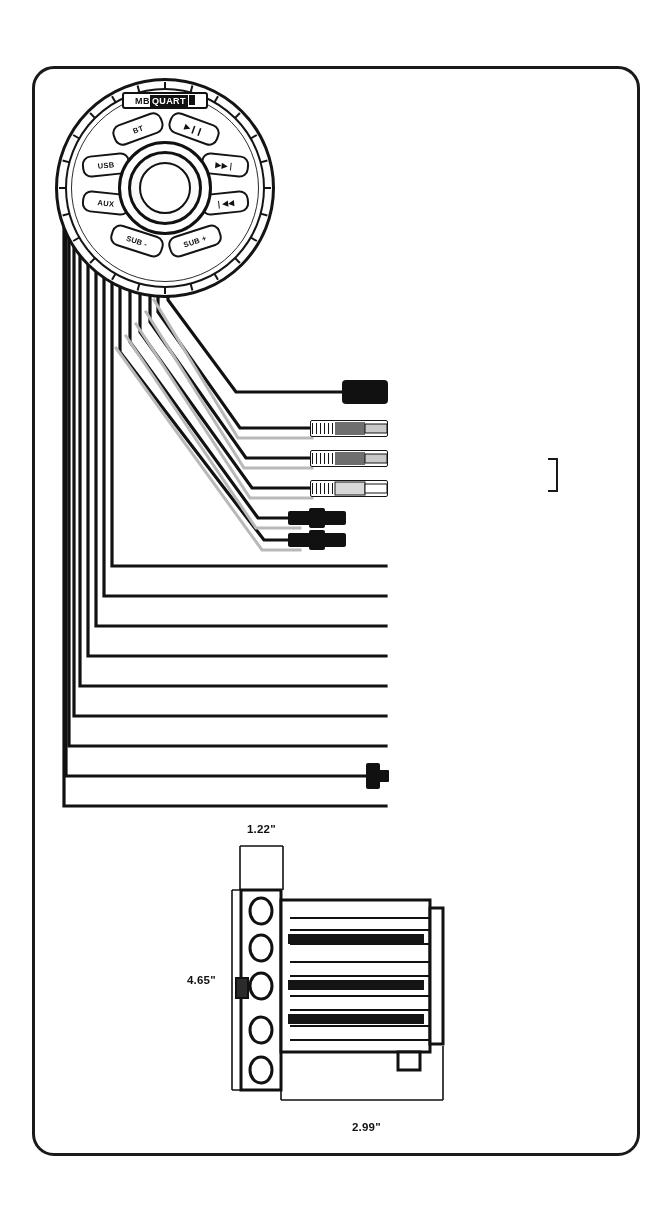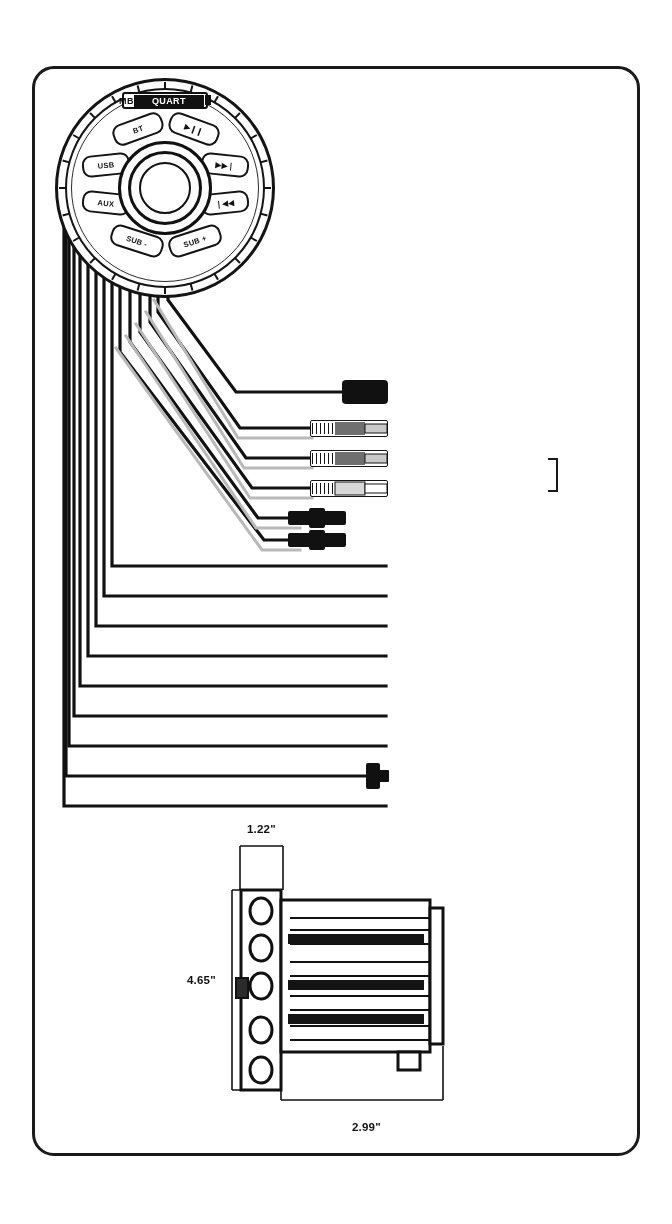--- a/index.html
+++ b/index.html
@@ -115,21 +115,21 @@
     font-size: 9px;
     font-weight: bold;
     letter-spacing: 0.4px;
     color: #111111;
     line-height: 1;
     white-space: nowrap;
   }
   .brand-text .mid {
     background: #111111;
     color: #ffffff;
-    padding: 1px 18px;
+    padding: 1px 2px;
   }
   .brand-sq {
     display: inline-block;
     width: 6px;
     height: 10px;
     background: #111111;
     vertical-align: -1px;
     margin-left: 1px;
   }
   

